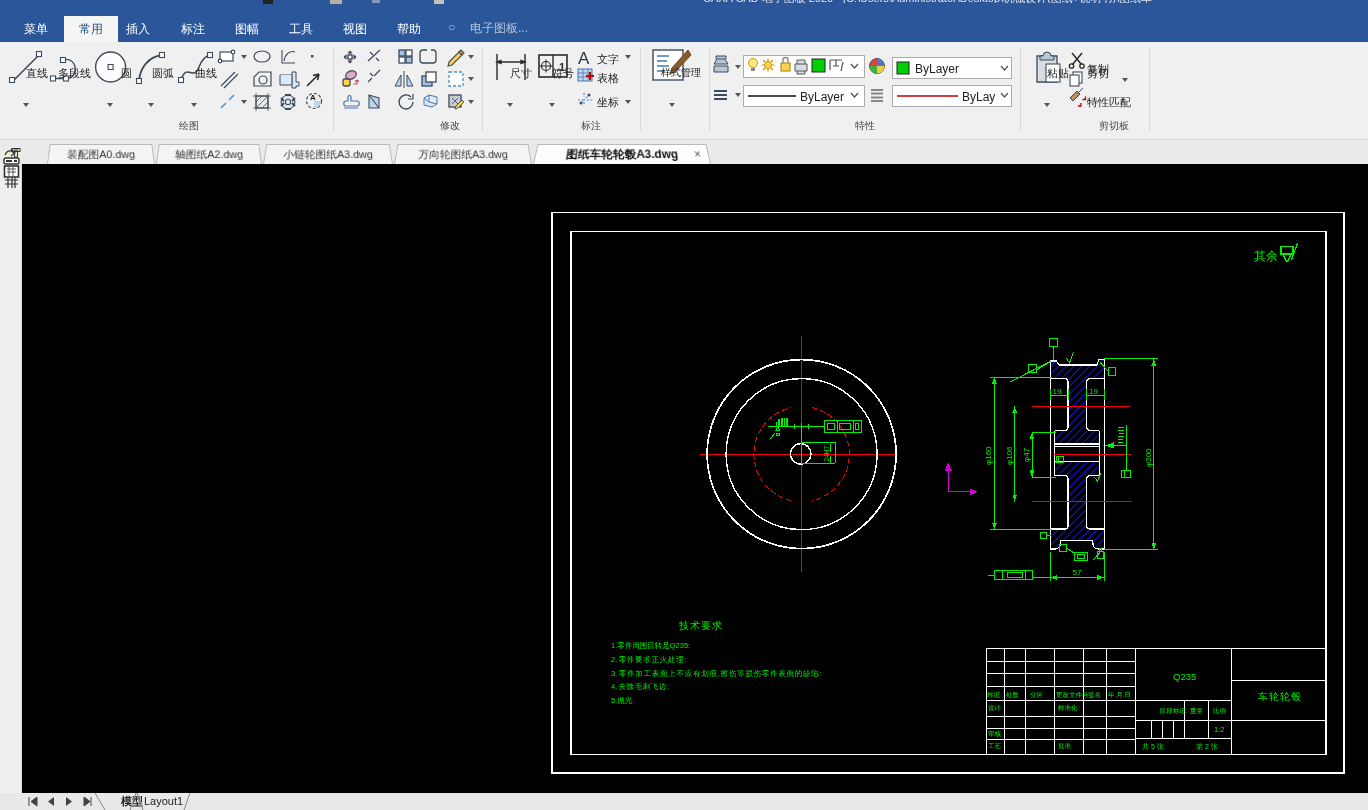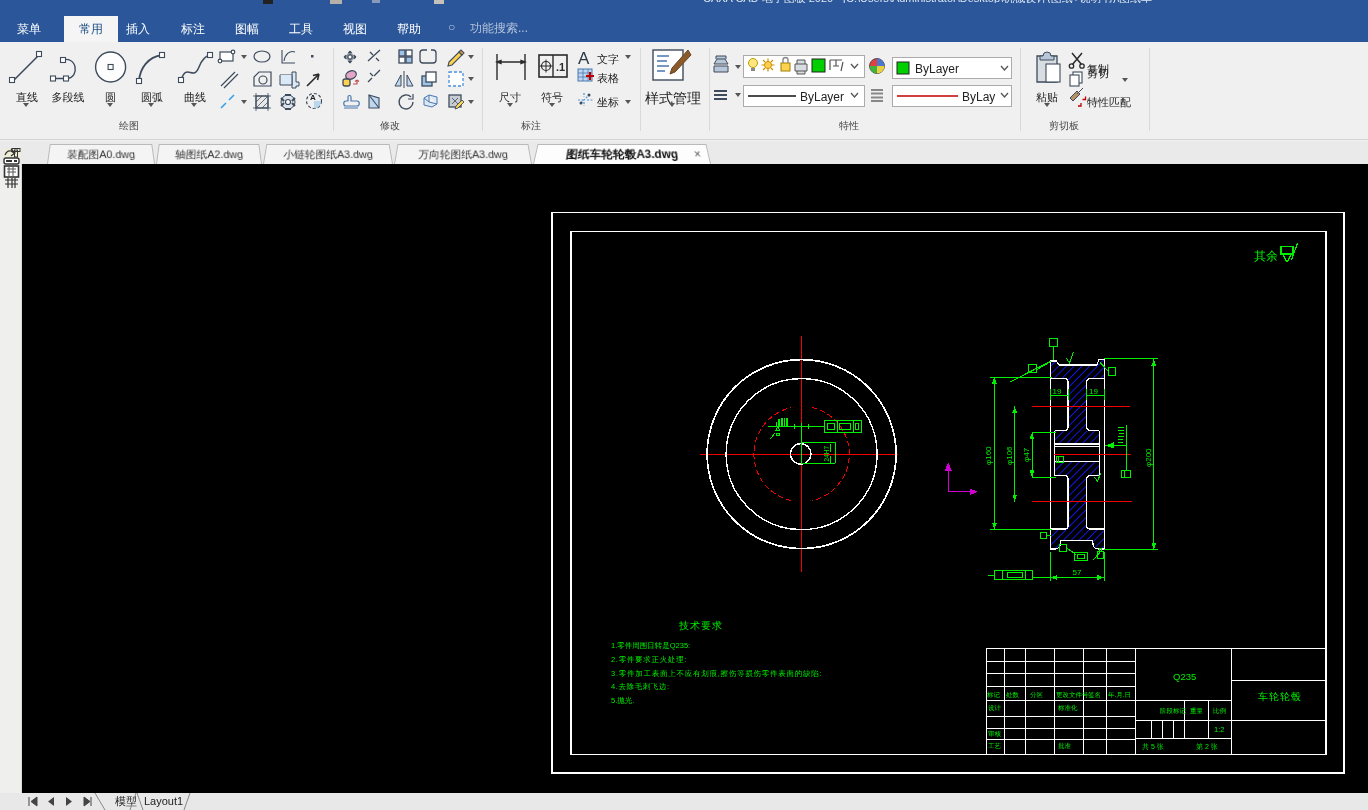--- a/index.html
+++ b/index.html
@@ -3,53 +3,53 @@
 <meta charset="utf-8">
 <style>
 *{margin:0;padding:0;box-sizing:border-box}
 html,body{width:1368px;height:810px;overflow:hidden;font-family:"Liberation Sans",sans-serif;background:#f0f0f0}
 .abs{position:absolute}
 #titlebar{left:0;top:0;width:1368px;height:12px;background:#2b579a;overflow:hidden}
 #menubar{left:0;top:12px;width:1368px;height:30px;background:#2b579a}
 .mtab{position:absolute;top:4px;height:26px;line-height:26px;text-align:center;color:#fff;font-size:12px;width:54px}
 .mtab.act{background:#f5f5f5;color:#1f4e82;top:4px;height:29px}
 #ribbon{left:0;top:42px;width:1368px;height:98px;background:#f0f0f0;border-bottom:1px solid #d5d5d5}
-.glabel{position:absolute;top:77px;font-size:10px;color:#444;width:80px;text-align:left}
+.glabel{position:absolute;top:77px;font-size:10px;color:#444;width:80px;text-align:right}
 .gsep{position:absolute;top:6px;height:83px;width:1px;background:#d9d9d9}
-.biglabel{position:absolute;top:48px;font-size:11px;color:#222;text-align:center;white-space:nowrap}
+.biglabel{position:absolute;top:24px;font-size:11px;color:#222;text-align:right;white-space:nowrap}
 .darr{position:absolute;width:0;height:0;border-left:3.5px solid transparent;border-right:3.5px solid transparent;border-top:4px solid #555}
 .slabel{position:absolute;font-size:11px;color:#222;white-space:nowrap}
 #tabbar{left:0;top:141px;width:1368px;height:23px;background:#eaeaea}
 .dtab{position:absolute;top:2px;height:21px;line-height:21px;font-size:11px;color:#333;text-align:center;background:#f4f4f4;border:1px solid #b9b9b9;border-bottom:none;transform:perspective(8px) rotateX(1.2deg);transform-origin:bottom}
 .dtab.act{background:#fdfdfd;font-weight:bold;color:#111}
 #canvas{left:0;top:164px;width:1368px;height:629px;background:#000}
 #leftstrip{left:0;top:164px;width:22px;height:629px;background:#efefee;border-right:1px solid #d8d8d8}
 #statusbar{left:0;top:793px;width:1368px;height:17px;background:#e8e8e8}
 .stab{position:absolute;top:0;height:17px;line-height:16px;font-size:11px;color:#222;padding:0 10px}
 </style>
 </head>
 <body>
 <div id="titlebar" class="abs">
  <div class="abs" style="left:263px;top:0;width:10px;height:4px;background:#222"></div>
  <div class="abs" style="left:330px;top:0;width:12px;height:4px;background:#b5b0a8"></div>
  <div class="abs" style="left:372px;top:0;width:8px;height:3px;background:#8899bb"></div>
  <div class="abs" style="left:434px;top:0;width:10px;height:4px;background:#c5c1ba"></div>
  <div class="abs" style="left:703px;top:-9px;width:450px;height:12px;color:#dde6f2;font-size:11px;overflow:hidden">CAXA CAD 电子图板 2020 - [C:\Users\Administrator\Desktop\机械设计(图纸+说明书)\图纸车轮轮毂A3.dwg]</div>
 </div>
 <div id="menubar" class="abs">
- <div class="mtab" style="left:2px">菜单</div>
+ <div class="mtab" style="left:9px">菜单</div>
  <div class="mtab act" style="left:64px">常用</div>
  <div class="mtab" style="left:111px">插入</div>
  <div class="mtab" style="left:166px">标注</div>
  <div class="mtab" style="left:220px">图幅</div>
  <div class="mtab" style="left:274px">工具</div>
  <div class="mtab" style="left:328px">视图</div>
  <div class="mtab" style="left:382px">帮助</div>
  <div class="abs" style="left:448px;top:8px;width:11px;height:15px;color:#b9c6dd;font-size:12px">○</div>
- <div class="abs" style="left:470px;top:8px;color:#b4c2da;font-size:12px">功能搜索...</div>
+ <div class="abs" style="left:470px;top:8px;color:#b4c2da;font-size:12px">电子图板...</div>
 </div>
 <div id="ribbon" class="abs">
 <svg width="1368" height="98" style="position:absolute;left:0;top:0" viewBox="0 0 1368 98">
 <g stroke="#3e4b5c" fill="none" stroke-width="1.6">
  <line x1="13" y1="39" x2="39" y2="13"></line>
  <path d="M53 36.5 H66 C74 36.5 76 30 75 25 C74 19 68 16 63 18" stroke-width="1.4"></path>
  <circle cx="110.6" cy="25" r="15" fill="#fdfdfd" stroke-width="1.4"></circle>
  <path d="M139 39 C140 26 148 15 162 13" stroke-width="1.8"></path>
  <path d="M181 38 C187 20 193 40 199 25 C202 17 206 14 210 13" stroke-width="1.5"></path>
 </g>
@@ -190,21 +190,21 @@
  <path d="M1078 64 h3 v-3 M1082.5 57.5 h3 v-3" stroke="#c00000" stroke-width="1.3" fill="none"></path>
 </g>
 </svg>
 <div class="biglabel" style="left:6px;width:42px">直线</div>
 <div class="biglabel" style="left:45px;width:46px">多段线</div>
 <div class="biglabel" style="left:89px;width:43px">圆</div>
 <div class="biglabel" style="left:130px;width:44px">圆弧</div>
 <div class="biglabel" style="left:173px;width:44px">曲线</div>
 <div class="biglabel" style="left:488px;width:44px">尺寸</div>
 <div class="biglabel" style="left:530px;width:44px">符号</div>
-<div class="biglabel" style="left:645px;width:56px;font-size:14px">样式管理</div>
+<div class="biglabel" style="left:645px;width:56px;font-size:10px">样式管理</div>
 <div class="biglabel" style="left:1025px;width:44px">粘贴</div>
 <div class="slabel" style="left:597px;top:10px">文字</div>
 <div class="slabel" style="left:597px;top:29px">表格</div>
 <div class="slabel" style="left:597px;top:53px">坐标</div>
 <div class="slabel" style="left:1087px;top:24px">剪切</div>
 <div class="slabel" style="left:1087px;top:20px">复制</div>
 <div class="slabel" style="left:1087px;top:53px">特性匹配</div>
 <div class="darr" style="left:23px;top:61px"></div>
 <div class="darr" style="left:107px;top:61px"></div>
 <div class="darr" style="left:148px;top:61px"></div>
@@ -220,21 +220,21 @@
 <div class="darr" style="left:625px;top:58px"></div>
 <div class="darr" style="left:669px;top:61px"></div>
 <div class="darr" style="left:735px;top:23px"></div>
 <div class="darr" style="left:735px;top:51px"></div>
 <div class="darr" style="left:1044px;top:61px"></div>
 <div class="darr" style="left:1122px;top:36px"></div>
 
  <div class="glabel" style="left:119px">绘图</div>
  <div class="glabel" style="left:380px">修改</div>
  <div class="glabel" style="left:521px">标注</div>
- <div class="glabel" style="left:839px">特性</div>
+ <div class="glabel" style="left:795px">特性</div>
  <div class="glabel" style="left:1049px">剪切板</div>
  <div class="gsep" style="left:333px"></div>
  <div class="gsep" style="left:482px"></div>
  <div class="gsep" style="left:640px"></div>
  <div class="gsep" style="left:709px"></div>
  <div class="gsep" style="left:1020px"></div>
  <div class="gsep" style="left:1149px"></div>
 </div>
 <div id="tabbar" class="abs">
  <div class="dtab" style="left:47px;width:108px">装配图A0.dwg</div>
@@ -480,18 +480,18 @@
 </div>
 <div id="statusbar" class="abs">
  <svg width="70" height="12" style="position:absolute;left:28px;top:3px" viewBox="0 0 70 12">
   <g fill="#444">
         <path d="M1 1 v9 M9 1 L3 5.5 L9 10 Z" stroke="#444"></path>
         <path d="M26 1 L20 5.5 L26 10 Z"></path>
         <path d="M38 1 L44 5.5 L38 10 Z"></path>
         <path d="M56 1 L62 5.5 L56 10 Z M63 1 v9" stroke="#444"></path>
       </g>
  </svg>
- <div class="stab" style="left:105px;font-weight:normal">模型</div>
+ <div class="stab" style="left:111px;font-weight:bold">模型</div>
  <div class="stab" style="left:134px">Layout1</div>
  <svg width="120" height="17" style="position:absolute;left:82px;top:0">
   <path d="M13 0 L23 17 M54 0 L48 17 M55 0 L61 17 M108 0 L102 17" stroke="#888" stroke-width="1"></path>
  </svg>
 </div>
 
 </body></html>

